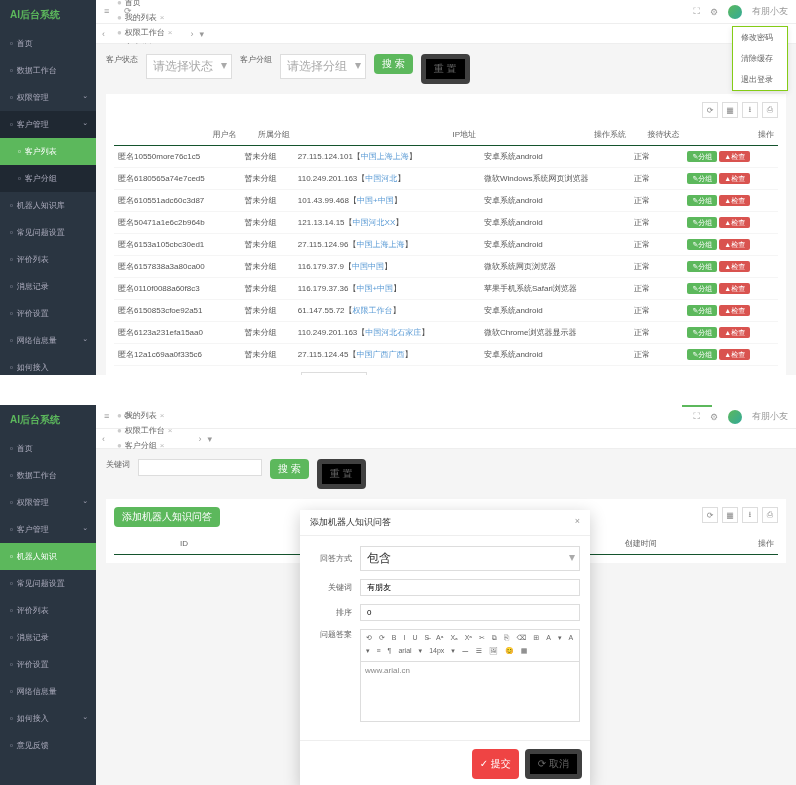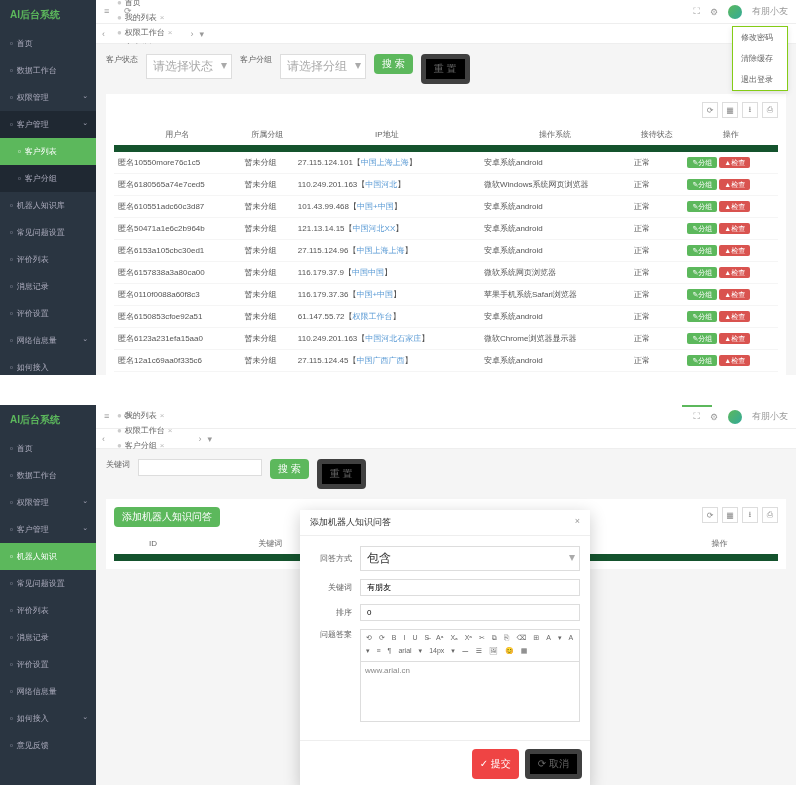--- a/index.html
+++ b/index.html
@@ -30,21 +30,21 @@
 .sel{border:1px solid #ddd;background:#fff;padding:3px 18px 3px 6px;font-size:12px;color:#aaa;min-width:70px;position:relative}
 .sel::after{content:"▾";position:absolute;right:4px;color:#aaa}
 .inp{border:1px solid #ddd;background:#fff;padding:3px 6px;font-size:8px;min-width:70px}
 .btn{padding:3px 8px;border:none;font-size:10px;cursor:pointer;border-radius:4px}
 .btn-g{background:#5cb85c;color:#fff}
 .btn-w{background:#000000;color:#666;border:5px solid #404040}
 .panel{background:#fff;padding:8px}
 .panel-h{display:flex;justify-content:flex-end;gap:4px;margin-bottom:6px}
 .ico-btn{width:16px;height:16px;border:1px solid #ddd;display:flex;align-items:center;justify-content:center;font-size:8px;color:#888;cursor:pointer}
 table{width:100%;border-collapse:collapse;font-size:8px}
-th{text-align:center;padding:5px 4px;color:#666;font-weight:normal;border-bottom:7px solid #14532d}
+th{text-align:right;padding:5px 4px;color:#666;font-weight:normal;border-bottom:1px solid #14532d}
 td{padding:5px 4px;border-bottom:1px solid #f5f5f5;color:#555}
 .link{color:#5b9bd5}
 .tag-g{background:#5cb85c;color:#fff;padding:2px 5px;font-size:7px;border-radius:2px;cursor:pointer}
 .tag-r{background:#d9534f;color:#fff;padding:2px 5px;font-size:7px;border-radius:2px;cursor:pointer;margin-left:2px}
 .pager{display:flex;align-items:center;gap:6px;padding:6px 0;font-size:8px;color:#888}
 .pg-btn{padding:2px 5px;cursor:pointer}
 .pg-btn.active{background:#5cb85c;color:#fff}
 .dropdown{position:absolute;right:8px;top:26px;background:#fff;border:1px solid #84cc16;box-shadow:0 2px 6px rgba(0,0,0,.1);width:56px;z-index:10}
 .dropdown div{padding:5px 8px;font-size:8px;color:#666;cursor:pointer}
 .modal{position:absolute;left:300px;top:510px;width:290px;background:#fff;box-shadow:0 4px 16px rgba(0,0,0,.2);z-index:20}

